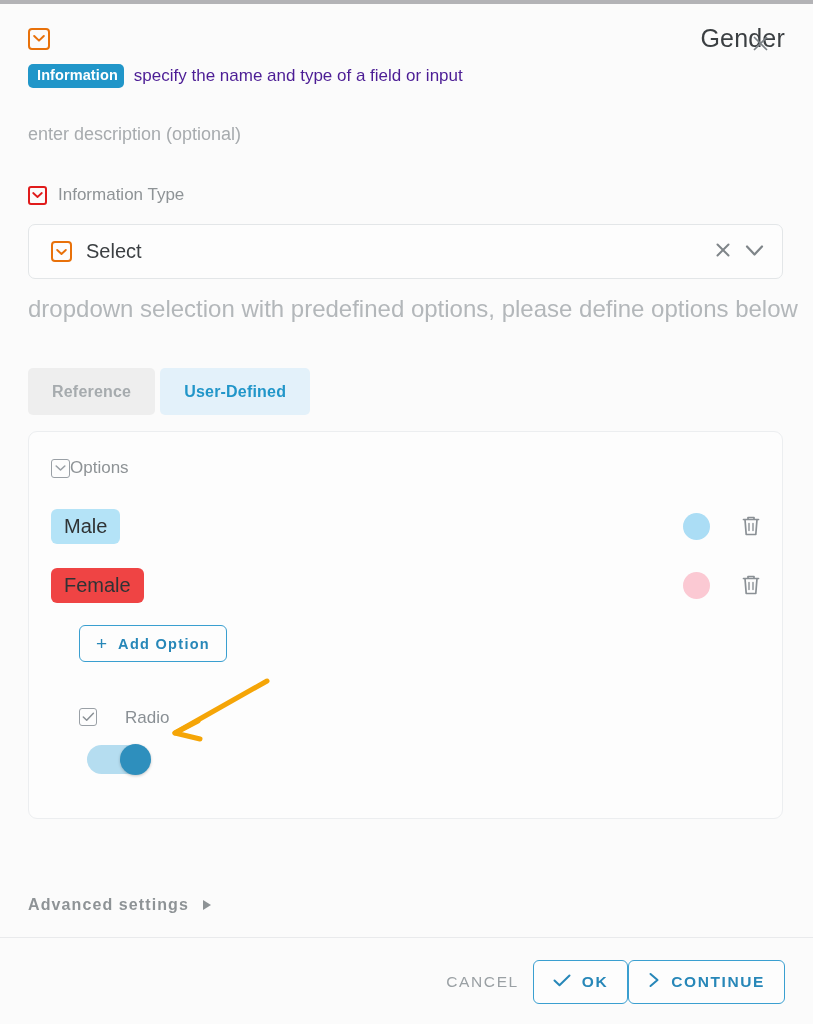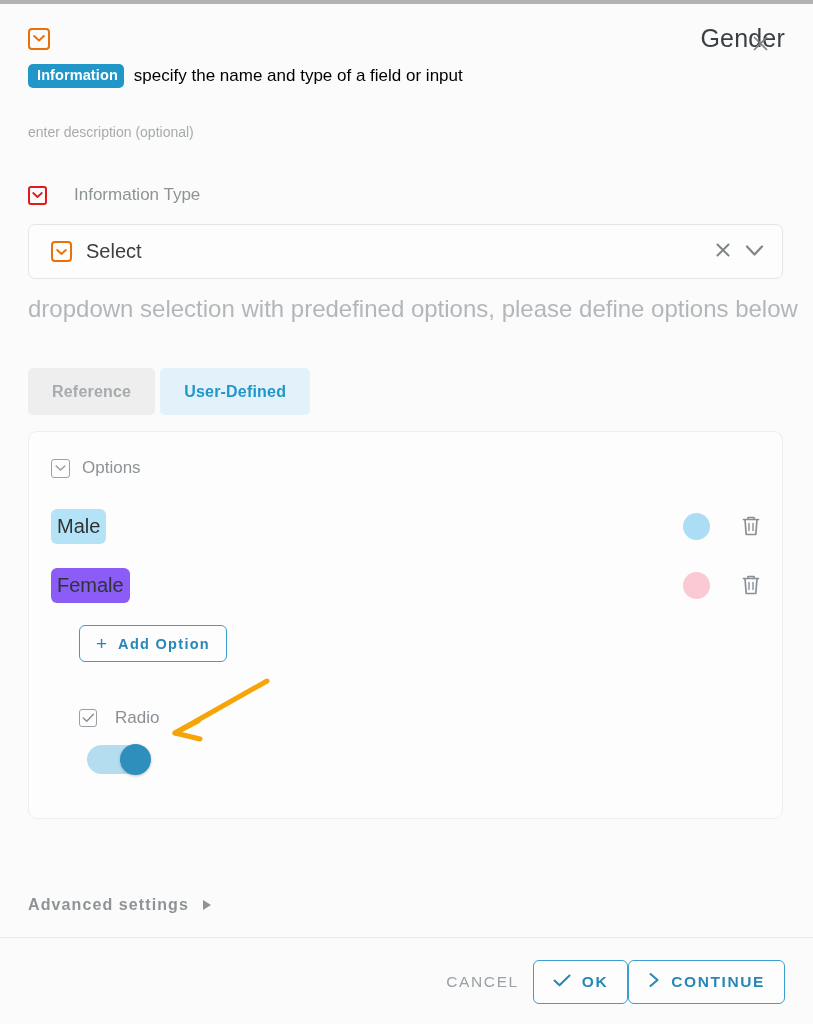--- a/index.html
+++ b/index.html
@@ -31,27 +31,27 @@
     display:flex; align-items:center; justify-content:center; cursor:pointer;
     color:#7c8287; font-size:22px; line-height:1;
   }
 
   
   .sub-row { position:absolute; top:64px; left:28px; display:flex; align-items:center; gap:10px; }
   .badge {
     background:#2196c9; color:#ffffff; font-size:14.5px; font-weight:bold;
     border-radius:5px; padding:4px 6px 5px 9px; line-height:1; letter-spacing:.1px;
   }
-  .sub-text { font-size:17px; color:#000000; }
-
-  
-  .descr { position:absolute; top:124px; left:28px; font-size:14px; color:#a7abae; }
-
-  
-  .lbl-row { position:absolute; top:185px; left:28px; display:flex; align-items:center; gap:27px; }
+  .sub-text { font-size:17px; color:#4c1d95; }
+
+  
+  .descr { position:absolute; top:124px; left:28px; font-size:18px; color:#a7abae; }
+
+  
+  .lbl-row { position:absolute; top:185px; left:28px; display:flex; align-items:center; gap:11px; }
   .lbl-text { font-size:17px; color:#8e9396; }
 
   
   .select-field {
     position:absolute; top:224px; left:28px; width:755px; height:55px;
     border:1px solid #e3e6e8; border-radius:7px; background:#fdfdfd;
     display:flex; align-items:center; padding:0 18px 0 22px; cursor:pointer;gap:32px;
   }
   .select-left { display:flex; align-items:center; gap:14px; flex:1; }
   .select-val { font-size:20px; color:#3b3f42; }
@@ -67,46 +67,46 @@
     letter-spacing:.2px; cursor:pointer;
   }
   .tab.active { background:#e3f1fa; color:#2196c9; }
   .tab.inactive { background:#eeeeee; color:#a6abae; }
 
   
   .panel {
     position:absolute; top:431px; left:28px; width:755px; height:388px;
     border:1px solid #eceef0; border-radius:9px; background:#fdfdfd;
   }
-  .panel-lbl { position:absolute; top:26px; left:22px; display:flex; align-items:center; gap:12px; }
+  .panel-lbl { position:absolute; top:26px; left:22px; display:flex; align-items:center; }
   .panel-lbl .t { font-size:17px; color:#8e9396; }
 
   .opt-row { position:absolute; left:22px; width:711px; height:38px; display:flex; align-items:center; }
   .opt-row.r1 { top:75px; }
   .opt-row.r2 { top:134px; }
   .chip {
-    border-radius:6px; padding:6px 6px; font-size:20px; color:#2f3335; line-height:1.15;
+    border-radius:6px; padding:6px 13px; font-size:20px; color:#2f3335; line-height:1.15;
   }
   .chip.blue { background:#b4e3f7; }
-  .chip.pink { background:#8b5cf6; }
+  .chip.pink { background:#ef4444; }
   .opt-right { position:absolute; right:0; display:flex; align-items:center; gap:30px; }
   .swatch { width:27px; height:27px; border-radius:50%; }
   .swatch.blue { background:#abddf5; }
   .swatch.pink { background:#fbc9d3; }
   .trash { width:22px; height:24px; cursor:pointer; color:#8a9095; }
 
   .add-btn {
     position:absolute; top:193px; left:50px; height:37px; padding:0 16px;
     border:1px solid #3a9fd0; border-radius:6px; background:#fdfdfd;
     display:flex; align-items:center; gap:11px; cursor:pointer;
     color:#2787b8; font-size:14.5px; font-weight:bold; letter-spacing:1.3px;
   }
   .add-plus { font-size:19px; font-weight:400; line-height:1; letter-spacing:0; }
 
-  .radio-row { position:absolute; top:276px; left:50px; display:flex; align-items:center; gap:18px; }
+  .radio-row { position:absolute; top:276px; left:50px; display:flex; align-items:flex-start; gap:28px; }
   .chk {
     width:18px; height:18px; border:1.6px solid #9aa0a6; border-radius:3px;
     display:flex; align-items:center; justify-content:center; cursor:pointer;
   }
   .radio-lbl { font-size:17px; color:#8a9095; }
 
   .toggle {
     position:absolute; top:313px; left:58px; width:62px; height:29px;
     border-radius:15px; background:#b5ddf0; cursor:pointer;
   }

